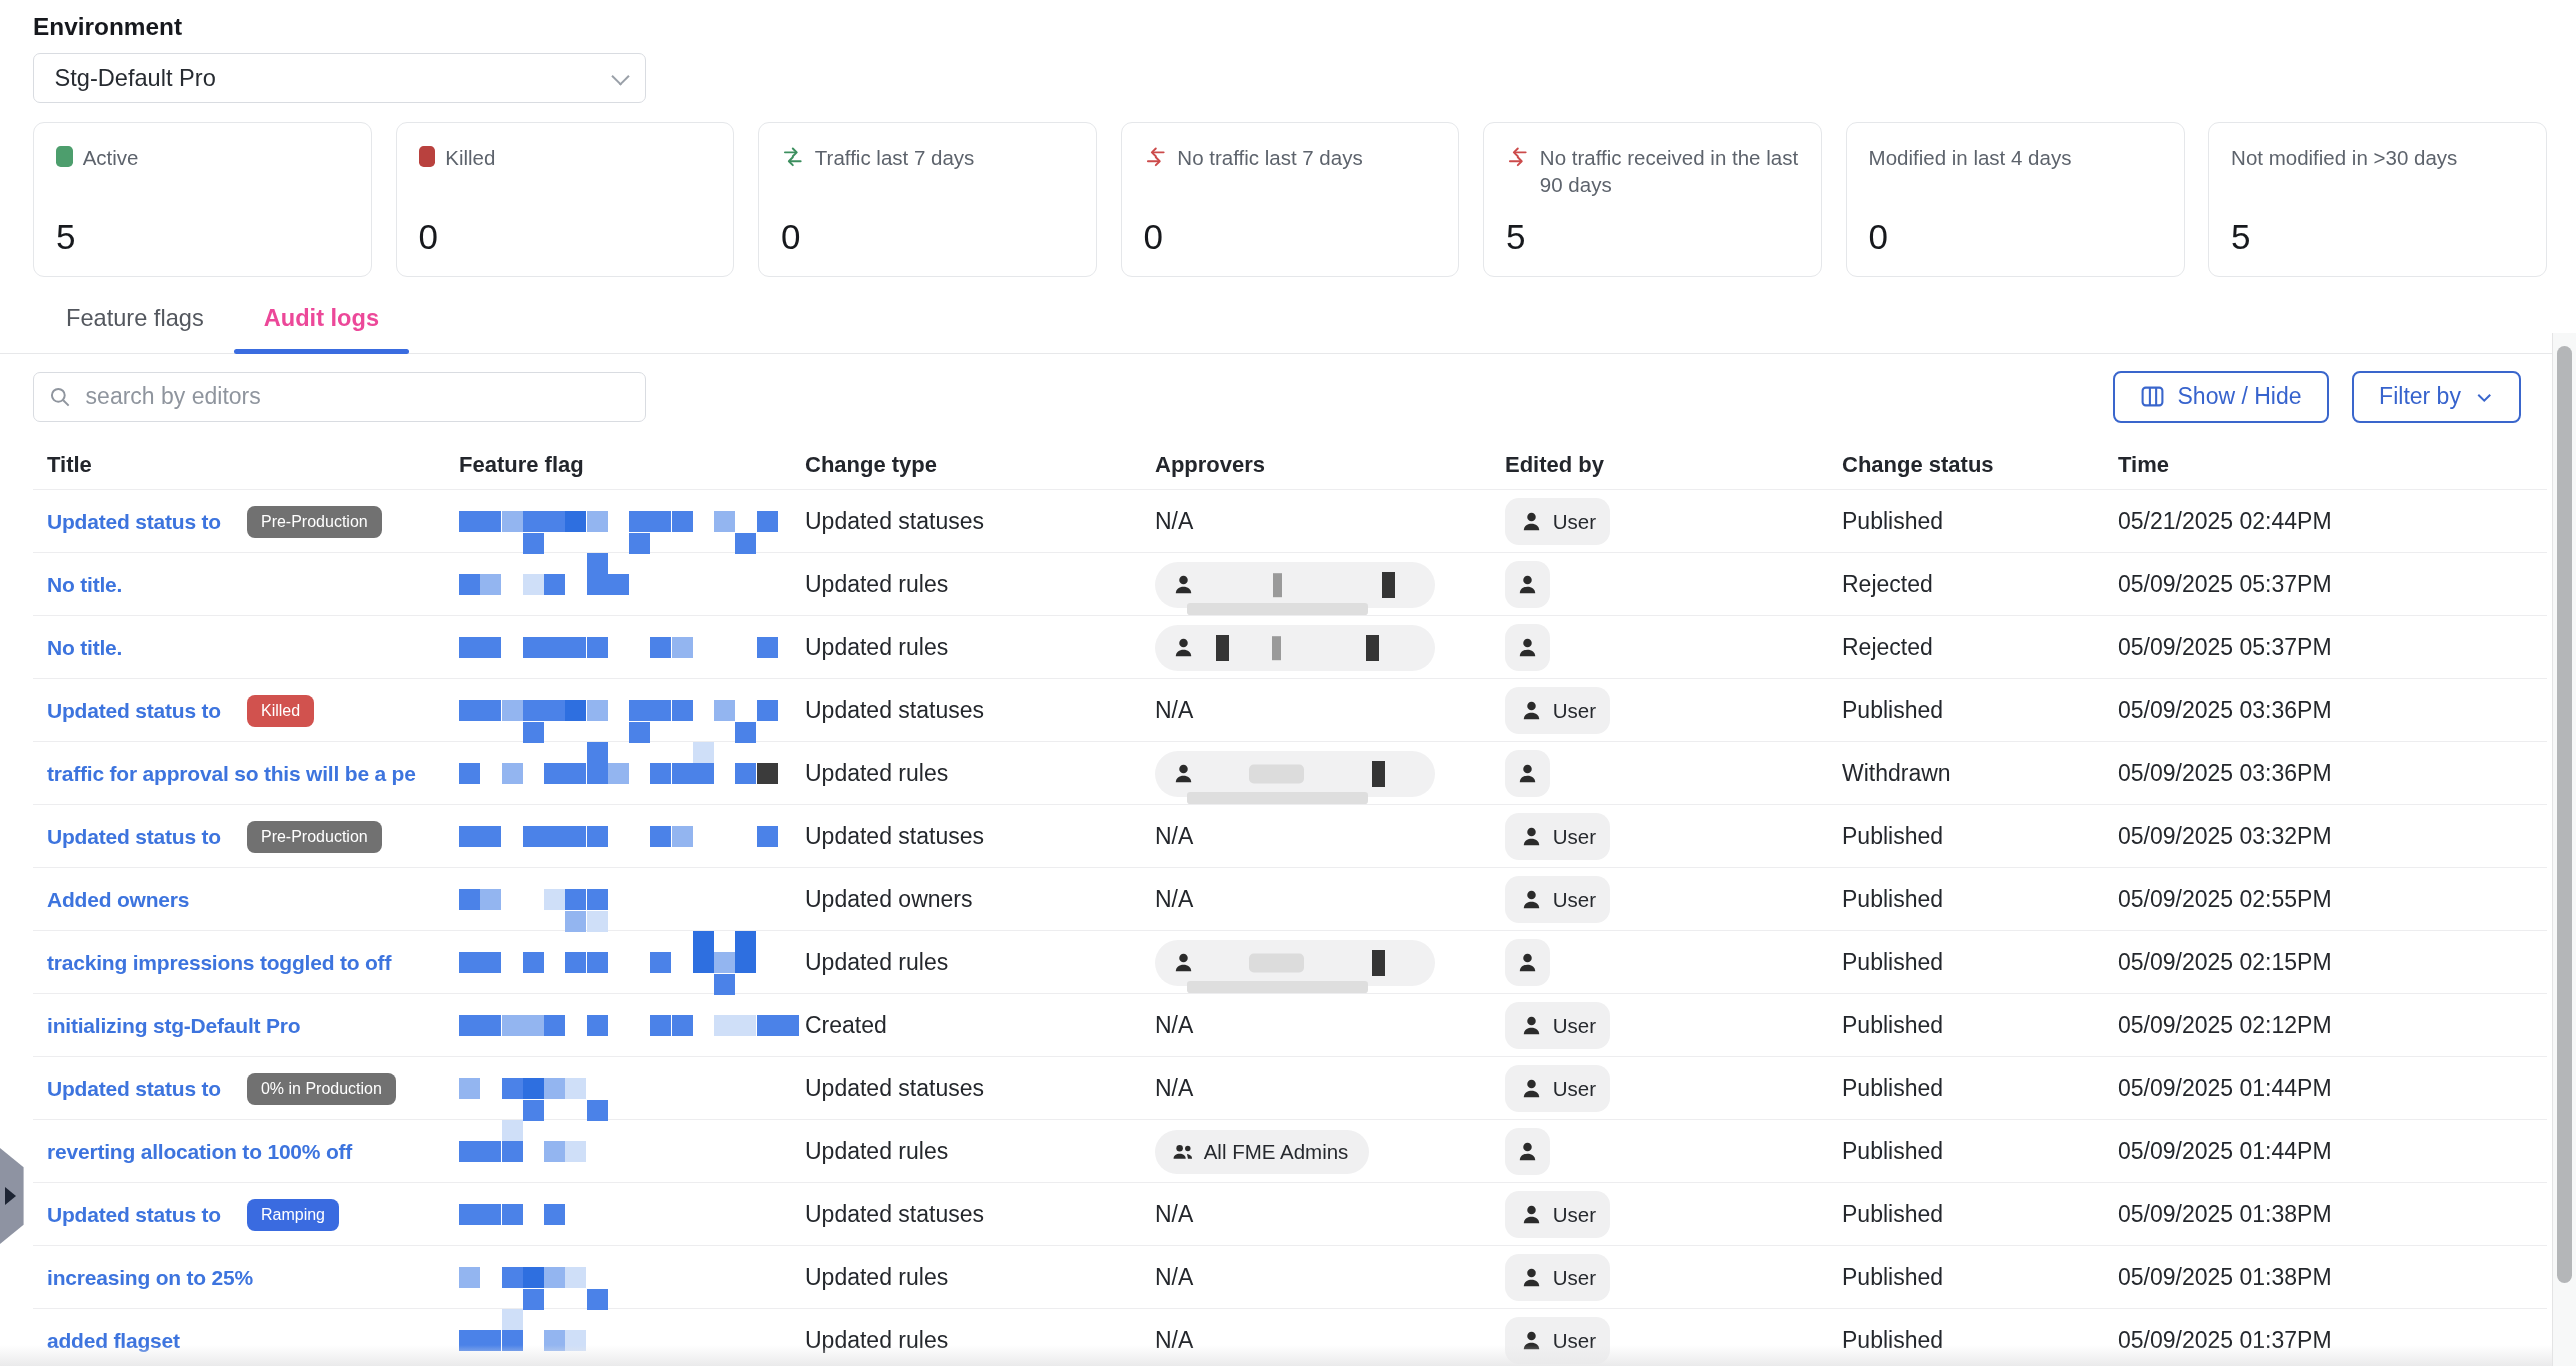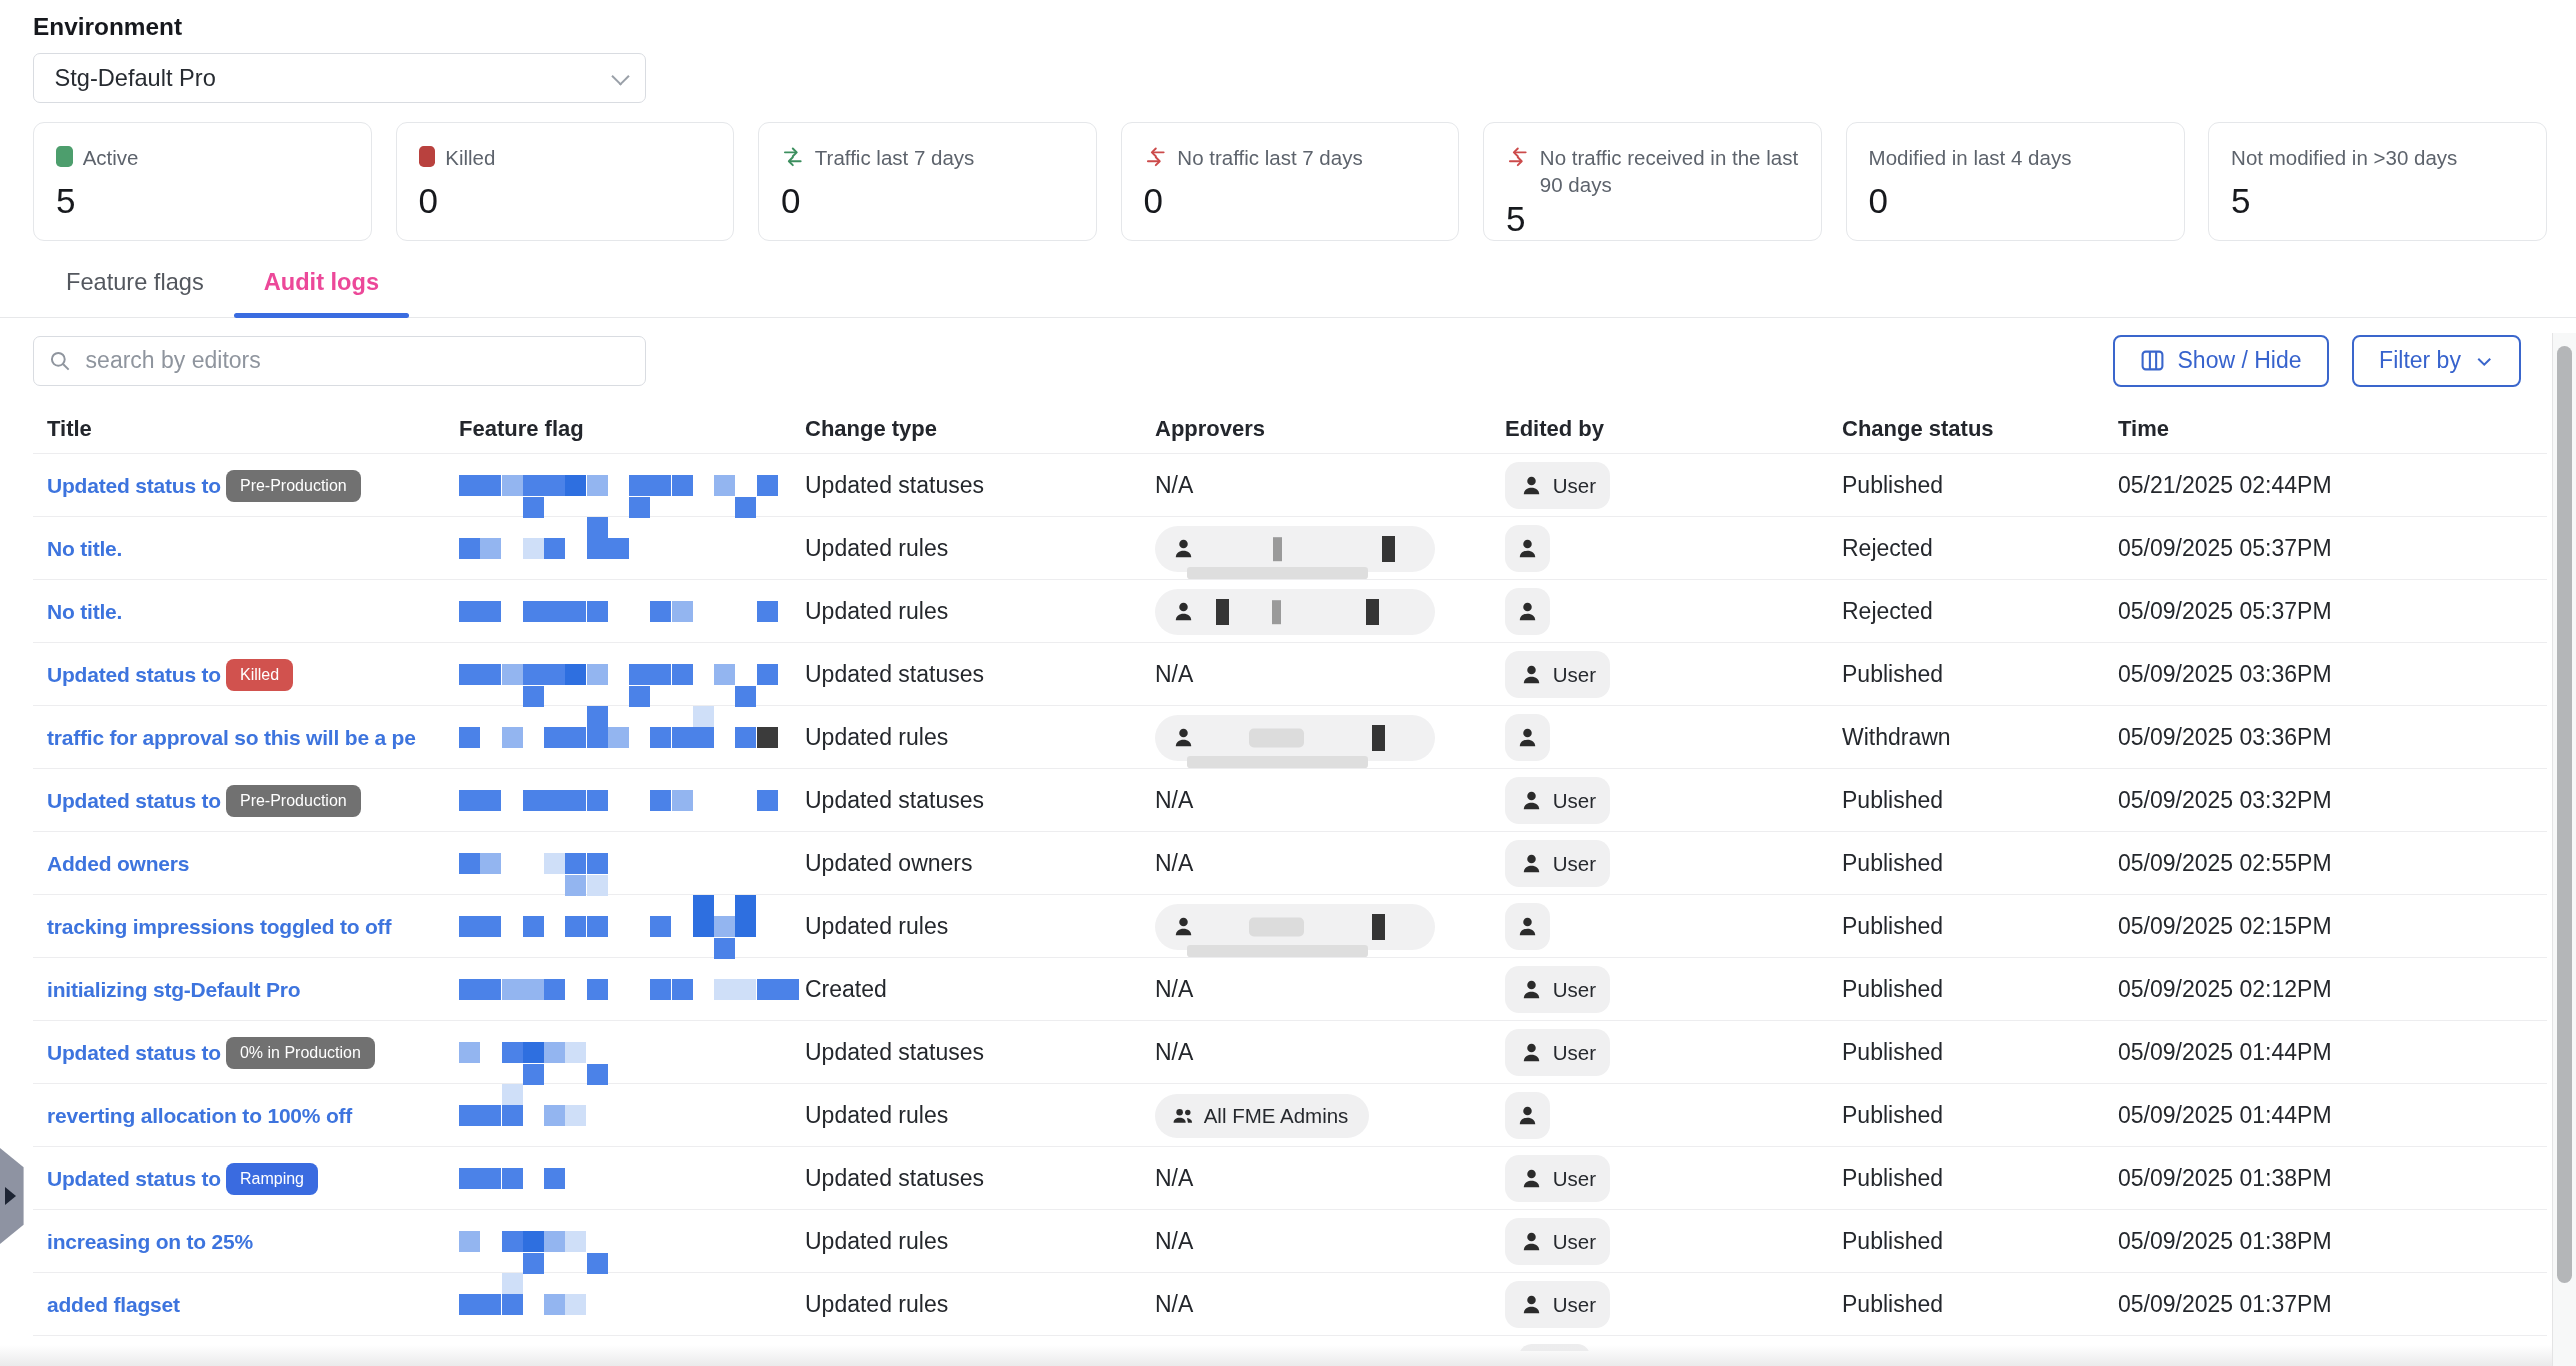--- a/index.html
+++ b/index.html
@@ -8,21 +8,21 @@
 
   .env-block { padding: 12.6px 0 0 33px; }
   .env-label { font-size: 24.4px; font-weight: 700; color: #16181d; }
   .env-select { margin-top: 12.6px; width: 613px; height: 50px; border: 1.6px solid #d9dce1;
     border-radius: 7px; display: flex; align-items: center; justify-content: space-between;
     padding: 0 20.5px; font-size: 23.6px; color: #272b31; background: #fff; cursor: pointer; }
   .chev { width: 12.6px; height: 12.6px; border-right: 2.4px solid #9aa0a8; border-bottom: 2.4px solid #9aa0a8;
     transform: rotate(45deg) translateY(-3.1px); }
 
   .cards { display: flex; gap: 23.6px; margin: 19px 29px 0 33px; }
-  .card { flex: 1; height: 119px; border: 1.6px solid #e5e7ea; border-radius: 11px;
+  .card { flex: 1; height: 155px; border: 1.6px solid #e5e7ea; border-radius: 11px;
     padding: 20.5px 22px 19px; display: flex; flex-direction: column; justify-content: space-between; background:#fff; }
   .card-label { font-size: 20.5px; color: #5d636c; display: flex; align-items: flex-start; gap: 10.2px; line-height: 1.35; }
   .card-label .txt { max-width: 260px; }
   .card-value { font-size: 35px; color: #17191d; }
   .sq { width: 16.5px; height: 21px; border-radius: 4.7px; flex: 0 0 auto; margin-top: 2.4px; }
   .sq.green { background: #4d9e6d; } .sq.red { background: #b9413e; }
   .arrows { flex: 0 0 auto; margin-top: 1.6px; }
 
   .tabs-row { margin-top: 28px; border-bottom: 1.6px solid #e7e8ea; padding-left: 36px; display: flex; }
   .tab { font-size: 23.6px; color: #53575e; padding: 0 30px 20.5px; position: relative; cursor: pointer; }
@@ -40,21 +40,21 @@
   .btn { height: 52px; border: 2px solid #3a66cc; border-radius: 7.9px; color: #3763cd;
     font-size: 23px; background: #fff; display: flex; align-items: center; gap: 12.6px;
     padding: 0 25px; cursor: pointer; font-family: "Liberation Sans", sans-serif; }
 
   .table { margin: 0 0 0 33px; width: 2514px; }
   .thead, .trow { display: grid; grid-template-columns: 426px 346px 350px 350px 337px 276px 1fr; align-items: center; }
   .thead { height: 47px; margin-top: 19px; font-size: 22px; font-weight: 700; color: #23262c; }
   .thead .th:first-child, .cell-title { padding-left: 14px; }
   .trow { height: 63px; border-top: 1.6px solid #ededef; }
   .cell { font-size: 23px; color: #24272c; }
-  .cell-title { display: flex; align-items: center; gap: 5px; overflow: hidden; white-space: nowrap; }
+  .cell-title { display: flex; align-items: center; gap: 26px; overflow: hidden; white-space: nowrap; }
   .title-link { color: #3d74de; font-weight: 700; font-size: 21px; letter-spacing: -0.2px;
     white-space: nowrap; cursor: pointer; flex: 0 0 auto; }
   .badge { font-size: 16px; color: #fff; padding: 7px 14px; border-radius: 7.9px; white-space: nowrap; flex: 0 0 auto; }
   .badge.gray { background: #717171; } .badge.red { background: #d1524e; } .badge.blue { background: #3a6be0; }
 
   .mz { position: relative; height: 64px; overflow: hidden; }
   .mz i { position: absolute; width: 21px; height: 21px; }
   .c-B { background: #2e6fe0; } .c-b { background: #4b82e8; } .c-l { background: #93b5f0; }
   .c-L { background: #cfdff8; } .c-d { background: #3b3b3b; }
 

